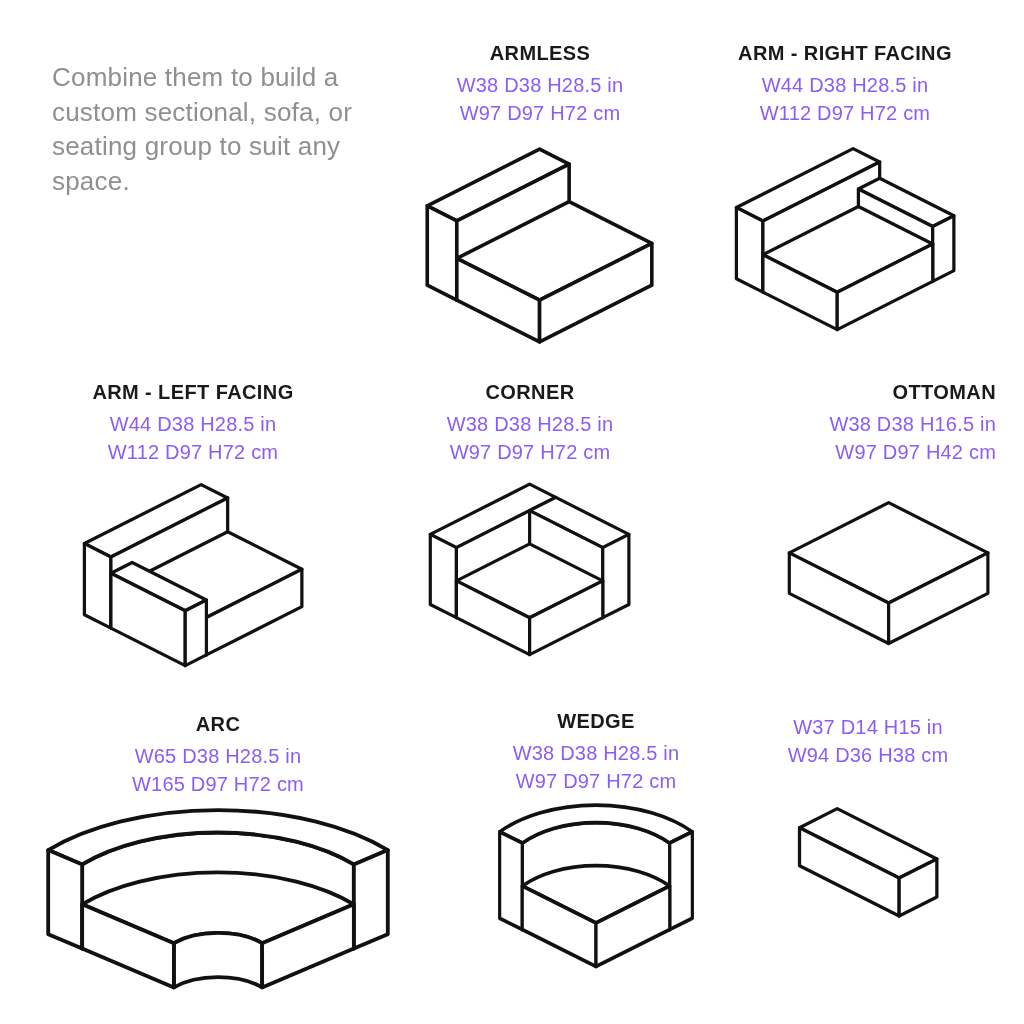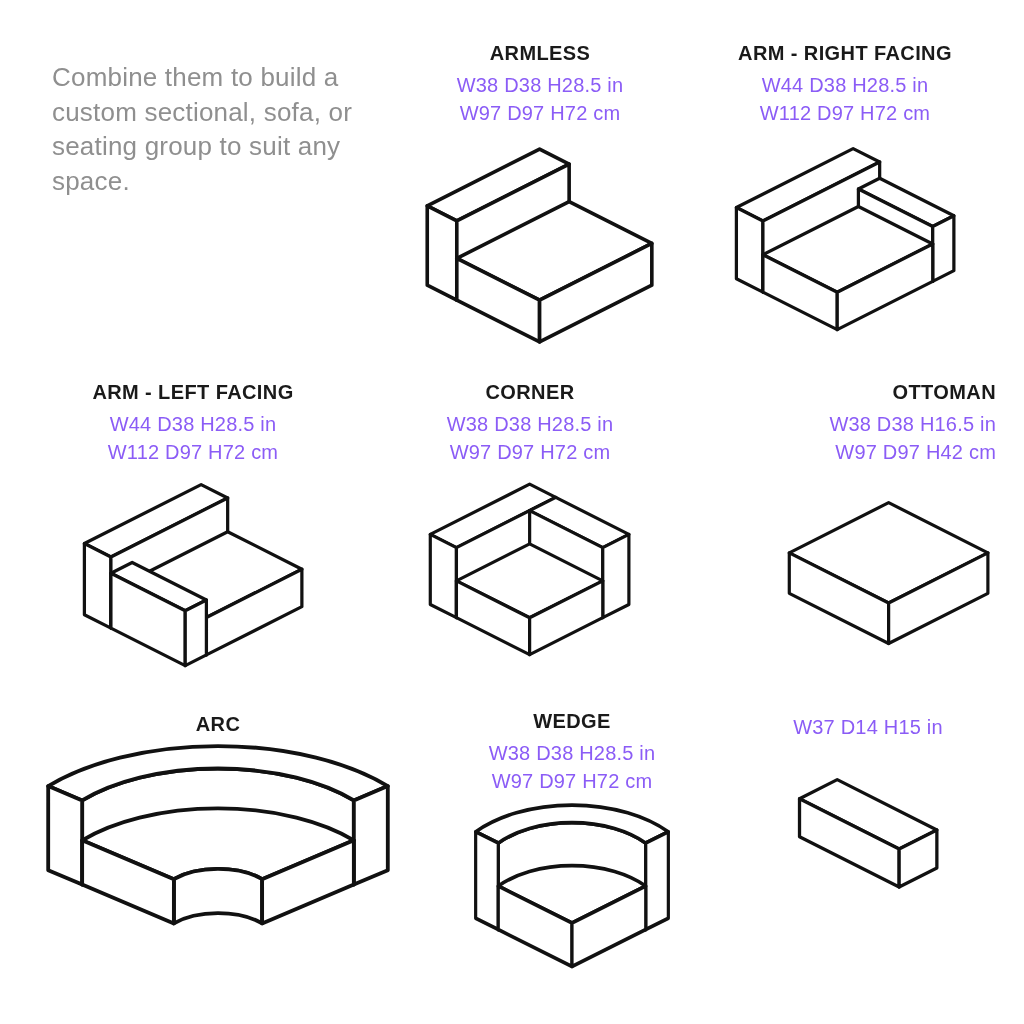--- a/index.html
+++ b/index.html
@@ -134,35 +134,39 @@
     <svg width="214" viewBox="0 0 235 172">
       <path d="M8 63.5 L117.1 8.4 L226.1 63.5 L117.1 118.6 Z"></path>
       <path d="M8 63.5 L117.1 118.6 L117.1 163.1 L8 108 Z"></path>
       <path d="M117.1 118.6 L226.1 63.5 L226.1 108 L117.1 163.1 Z"></path>
     </svg>
   </div>
 </section>
 
 <section class="cell r3 arc-cell" style="left:18px;top:713px;width:400px;">
   <h3>ARC</h3>
+  <div class="dims">
+    <div>W65 D38 H28.5 in</div>
+    <div>W165 D97 H72 cm</div>
+  </div>
   <div class="art">
     <svg width="356" viewBox="52 24 326 176">
       <path d="M90.6 80.3 A162.4 82 0 0 1 339.4 80.3 L339.4 157.3 A162.4 82 0 0 0 90.6 157.3 Z"></path>
       <path d="M59.5 67.1 A203 102.5 0 0 1 370.5 67.1 L339.4 80.3 A162.4 82 0 0 0 90.6 80.3 Z"></path>
       <path d="M59.5 67.1 L90.6 80.3 L90.6 157.3 L59.5 144.1 Z"></path>
       <path d="M370.5 67.1 L339.4 80.3 L339.4 157.3 L370.5 144.1 Z"></path>
       <path d="M90.6 116.8 A162.4 82 0 0 1 339.4 116.8 L255.4 152.4 A52.8 26.65 0 0 0 174.6 152.4 Z"></path>
       <path d="M174.6 152.4 A52.8 26.65 0 0 1 255.4 152.4 L255.4 192.9 A52.8 26.65 0 0 0 174.6 192.9 Z"></path>
       <path d="M90.6 116.8 L174.6 152.4 L174.6 192.9 L90.6 157.3 Z"></path>
       <path d="M339.4 116.8 L255.4 152.4 L255.4 192.9 L339.4 157.3 Z"></path>
     </svg>
   </div>
 </section>
 
-<section class="cell r3 wedge-cell" style="left:412px;top:710px;width:320px;">
+<section class="cell r3 wedge-cell" style="left:436px;top:710px;width:320px;">
   <h3>WEDGE</h3>
   <div class="dims">
     <div>W38 D38 H28.5 in</div>
     <div>W97 D97 H72 cm</div>
   </div>
   <div class="art">
     <svg width="206" height="172" preserveAspectRatio="none" viewBox="47 32 226 160">
       <path d="M79.1 70.2 A105.6 53.3 0 0 1 240.9 70.2 L240.9 150.7 A105.6 53.3 0 0 0 79.1 150.7 Z"></path>
       <path d="M54.3 59.7 A138 69.7 0 0 1 265.7 59.7 L240.9 70.2 A105.6 53.3 0 0 0 79.1 70.2 Z"></path>
       <path d="M54.3 59.7 L79.1 70.2 L79.1 150.7 L54.3 140.2 Z"></path>
@@ -170,20 +174,21 @@
       <path d="M79.1 110.2 A105.6 53.3 0 0 1 240.9 110.2 L160 144.5 Z"></path>
       <path d="M79.1 110.2 L160 144.5 L160 185 L79.1 150.7 Z"></path>
       <path d="M240.9 110.2 L160 144.5 L160 185 L240.9 150.7 Z"></path>
     </svg>
   </div>
 </section>
 
 <section class="cell r3 block-cell" style="left:718px;top:706px;width:300px;">
   <div class="dims">
     <div>W37 D14 H15 in</div>
+    <div>W94 D36 H38 cm</div>
   </div>
   <div class="art">
     <svg width="152" viewBox="0 0 162 132">
       <path d="M8 29.5 L48.2 9.2 L154.4 62.9 L114.2 83.2 Z"></path>
       <path d="M8 29.5 L114.2 83.2 L114.2 123.7 L8 70 Z"></path>
       <path d="M114.2 83.2 L154.4 62.9 L154.4 103.4 L114.2 123.7 Z"></path>
     </svg>
   </div>
 </section>
 

